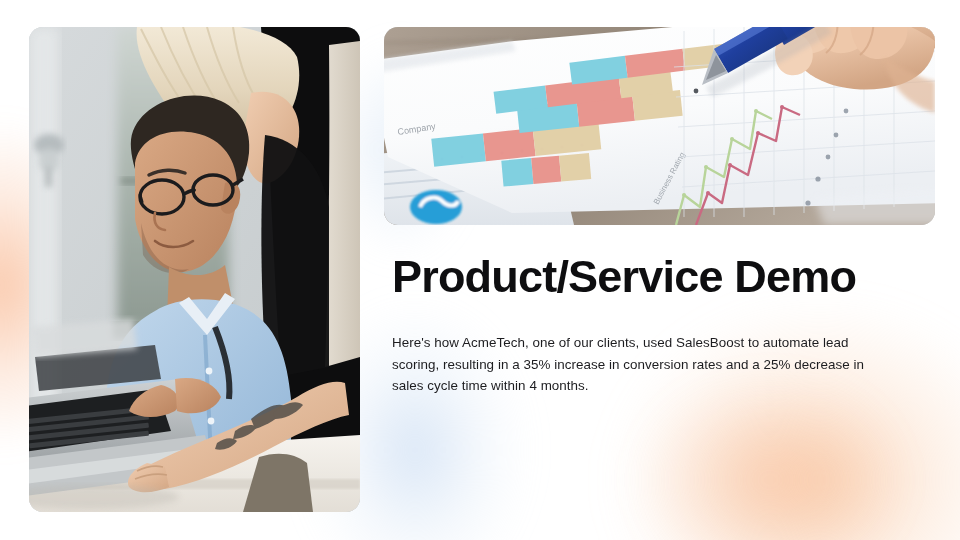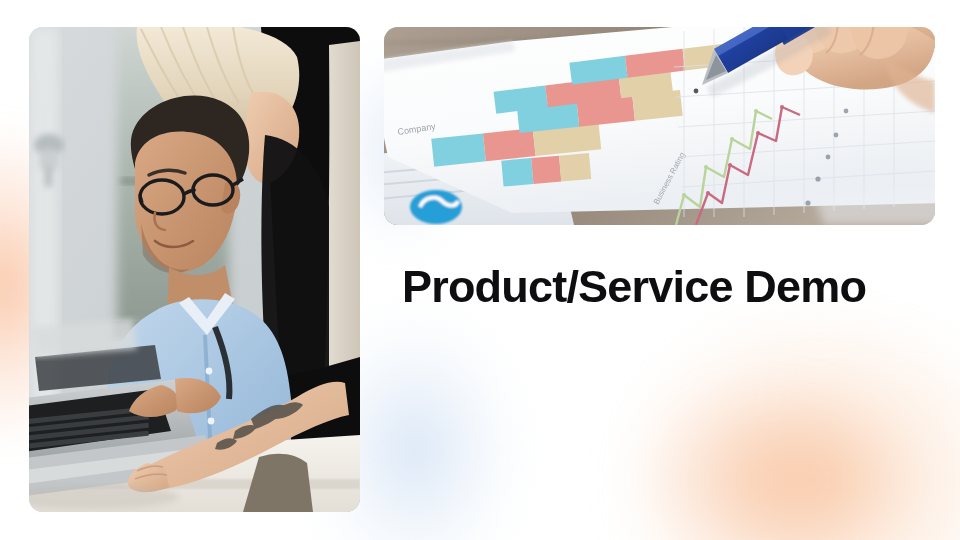--- a/index.html
+++ b/index.html
@@ -102,21 +102,21 @@
 
   
   #text-col {
     position: absolute;
     left: 392px;
     top: 252px;
     width: 505px;
   }
 
   #slide-title {
-    margin: 10px;
+    margin: 0;
     font-family: "Liberation Sans", sans-serif;
     font-size: 45px;
     line-height: 1.12;
     font-weight: bold;
     letter-spacing: -0.8px;
     color: #0e0e10;
     white-space: pre-line;
   }
 
   #slide-body {
@@ -489,15 +489,16 @@
 
         <path d="M322 60 C350 46 392 22 440 -6 L448 6 C400 34 356 58 328 70 Z" fill="#9aa3ae" opacity="0.22" filter="url(#rblur2)"></path>
       </g>
 
       <path d="M430 170 L560 160 L560 198 L440 198 Z" fill="#eef1f5" opacity="0.5" filter="url(#rblur5)"></path>
     </svg>
   </div>
 
   <div id="text-col">
     <h1 id="slide-title">Product/Service Demo</h1>
+    <p id="slide-body">Here's how AcmeTech, one of our clients, used SalesBoost to automate lead scoring, resulting in a 35% increase in conversion rates and a 25% decrease in sales cycle time within 4 months.</p>
   </div>
 
 </div>
 
 </body></html>

